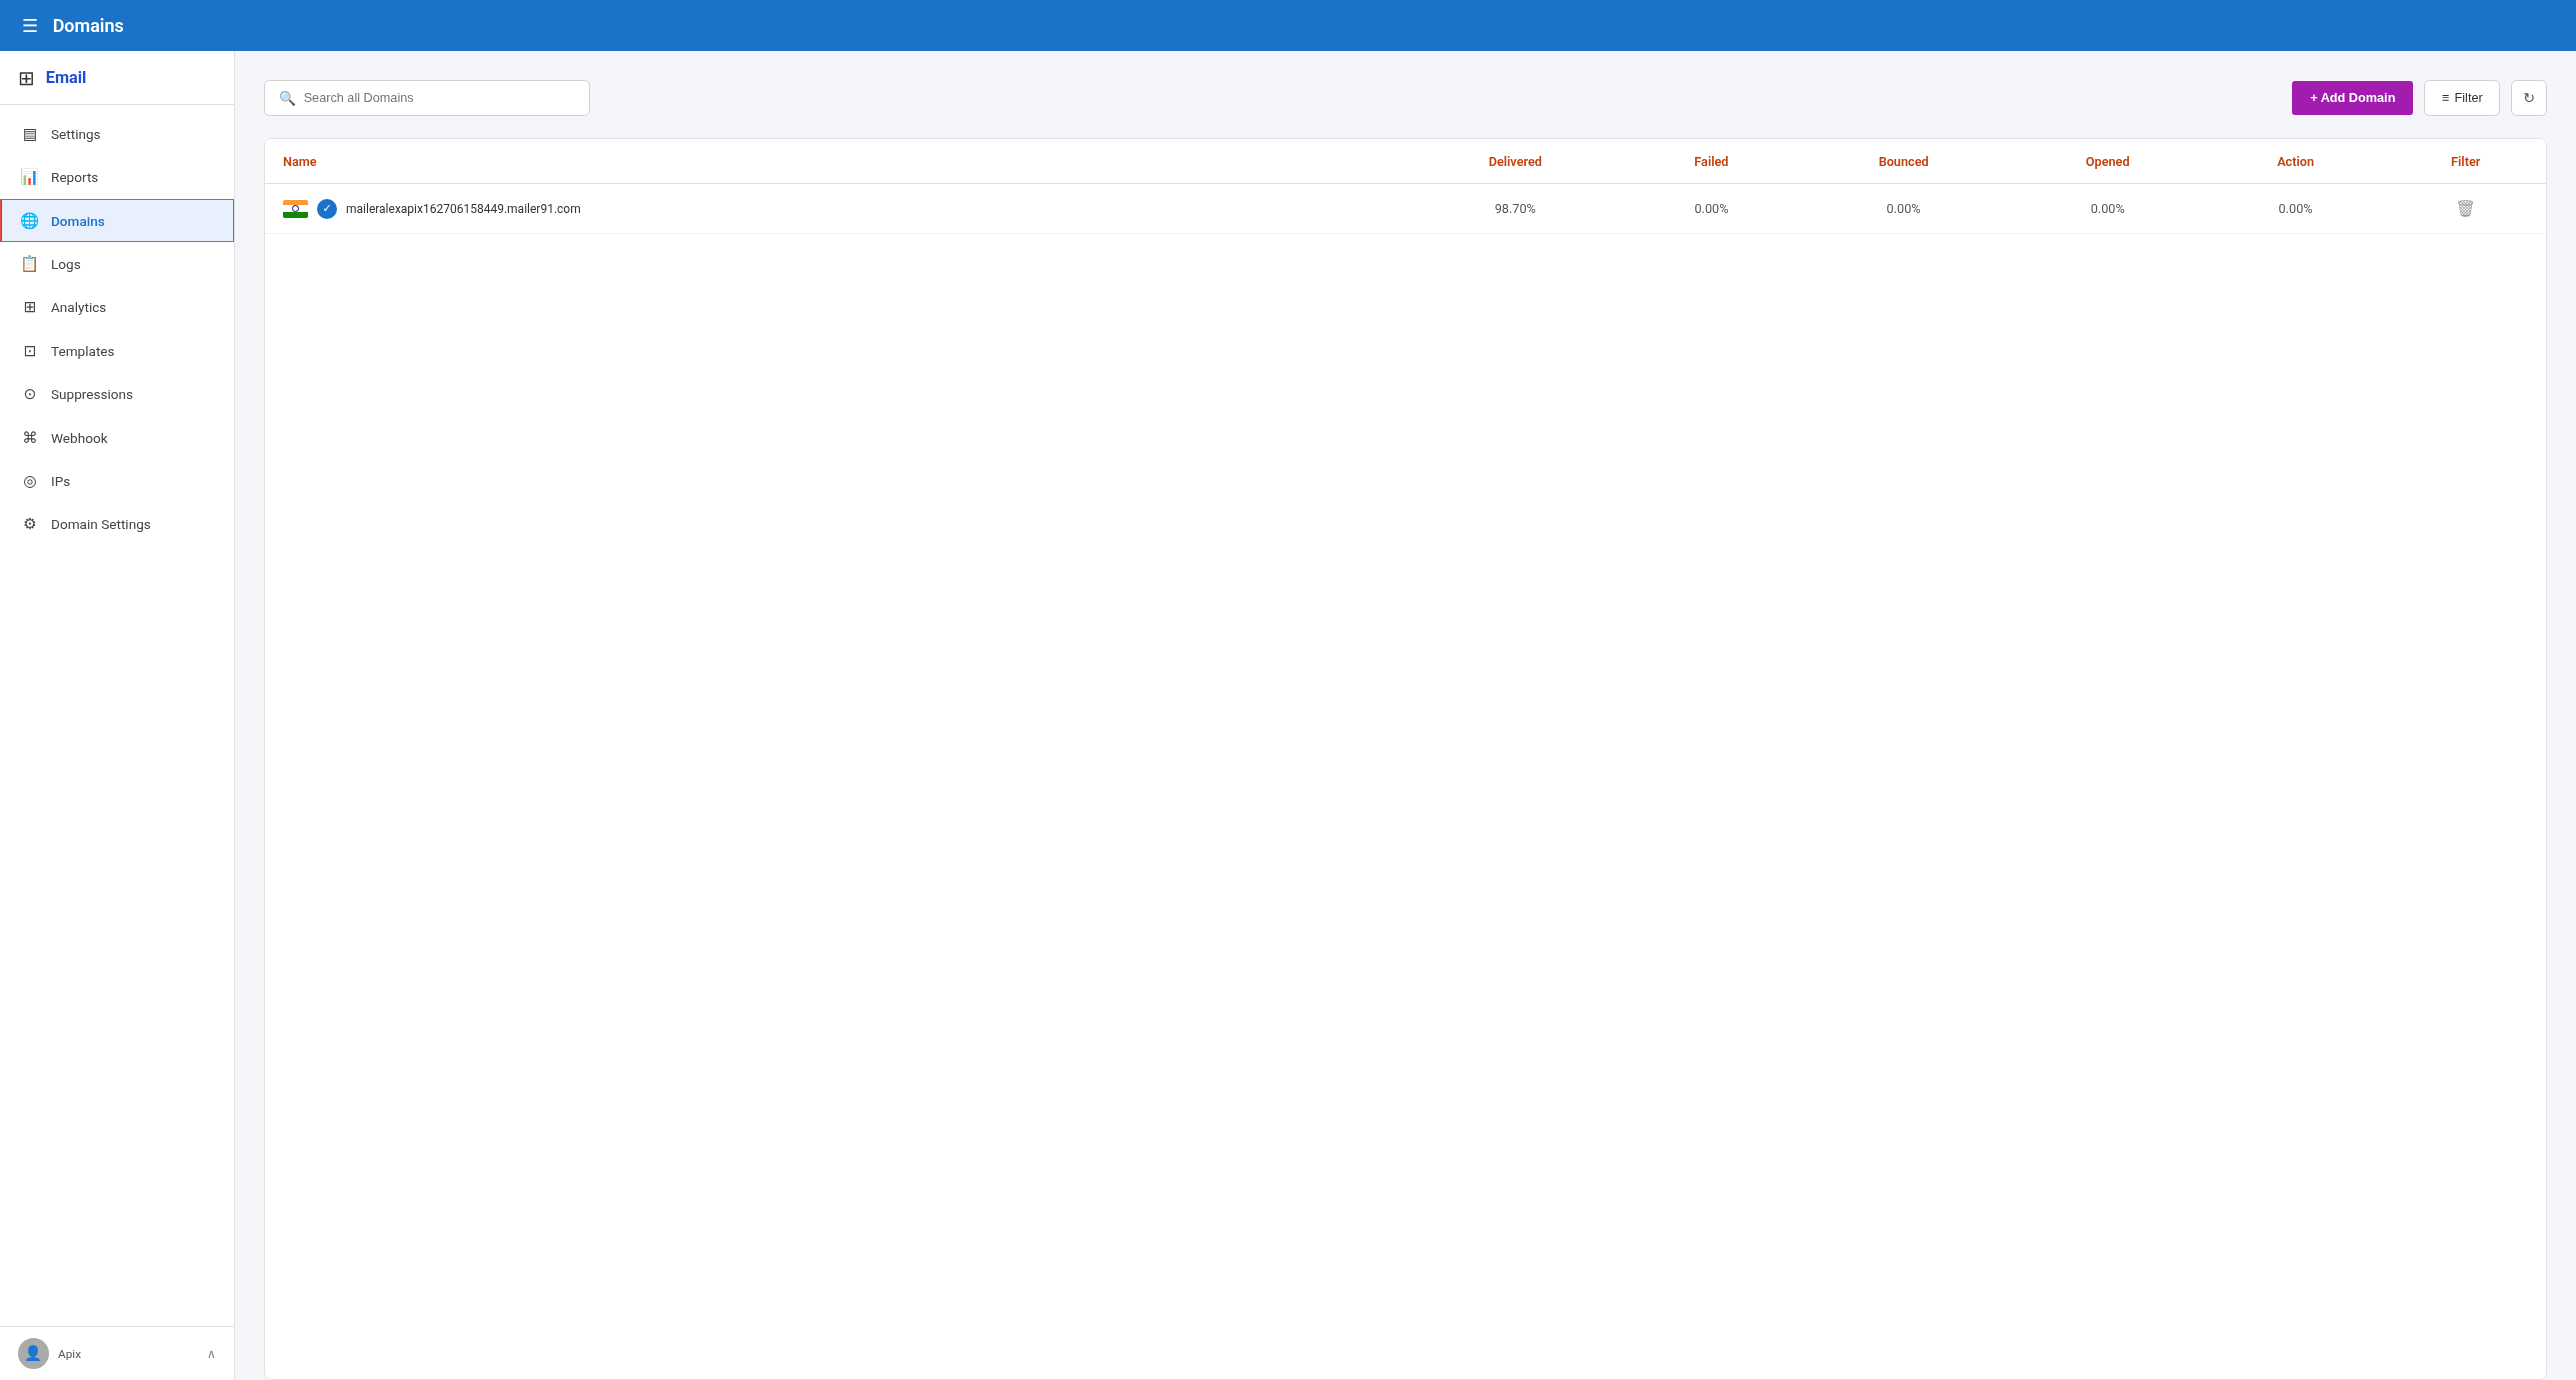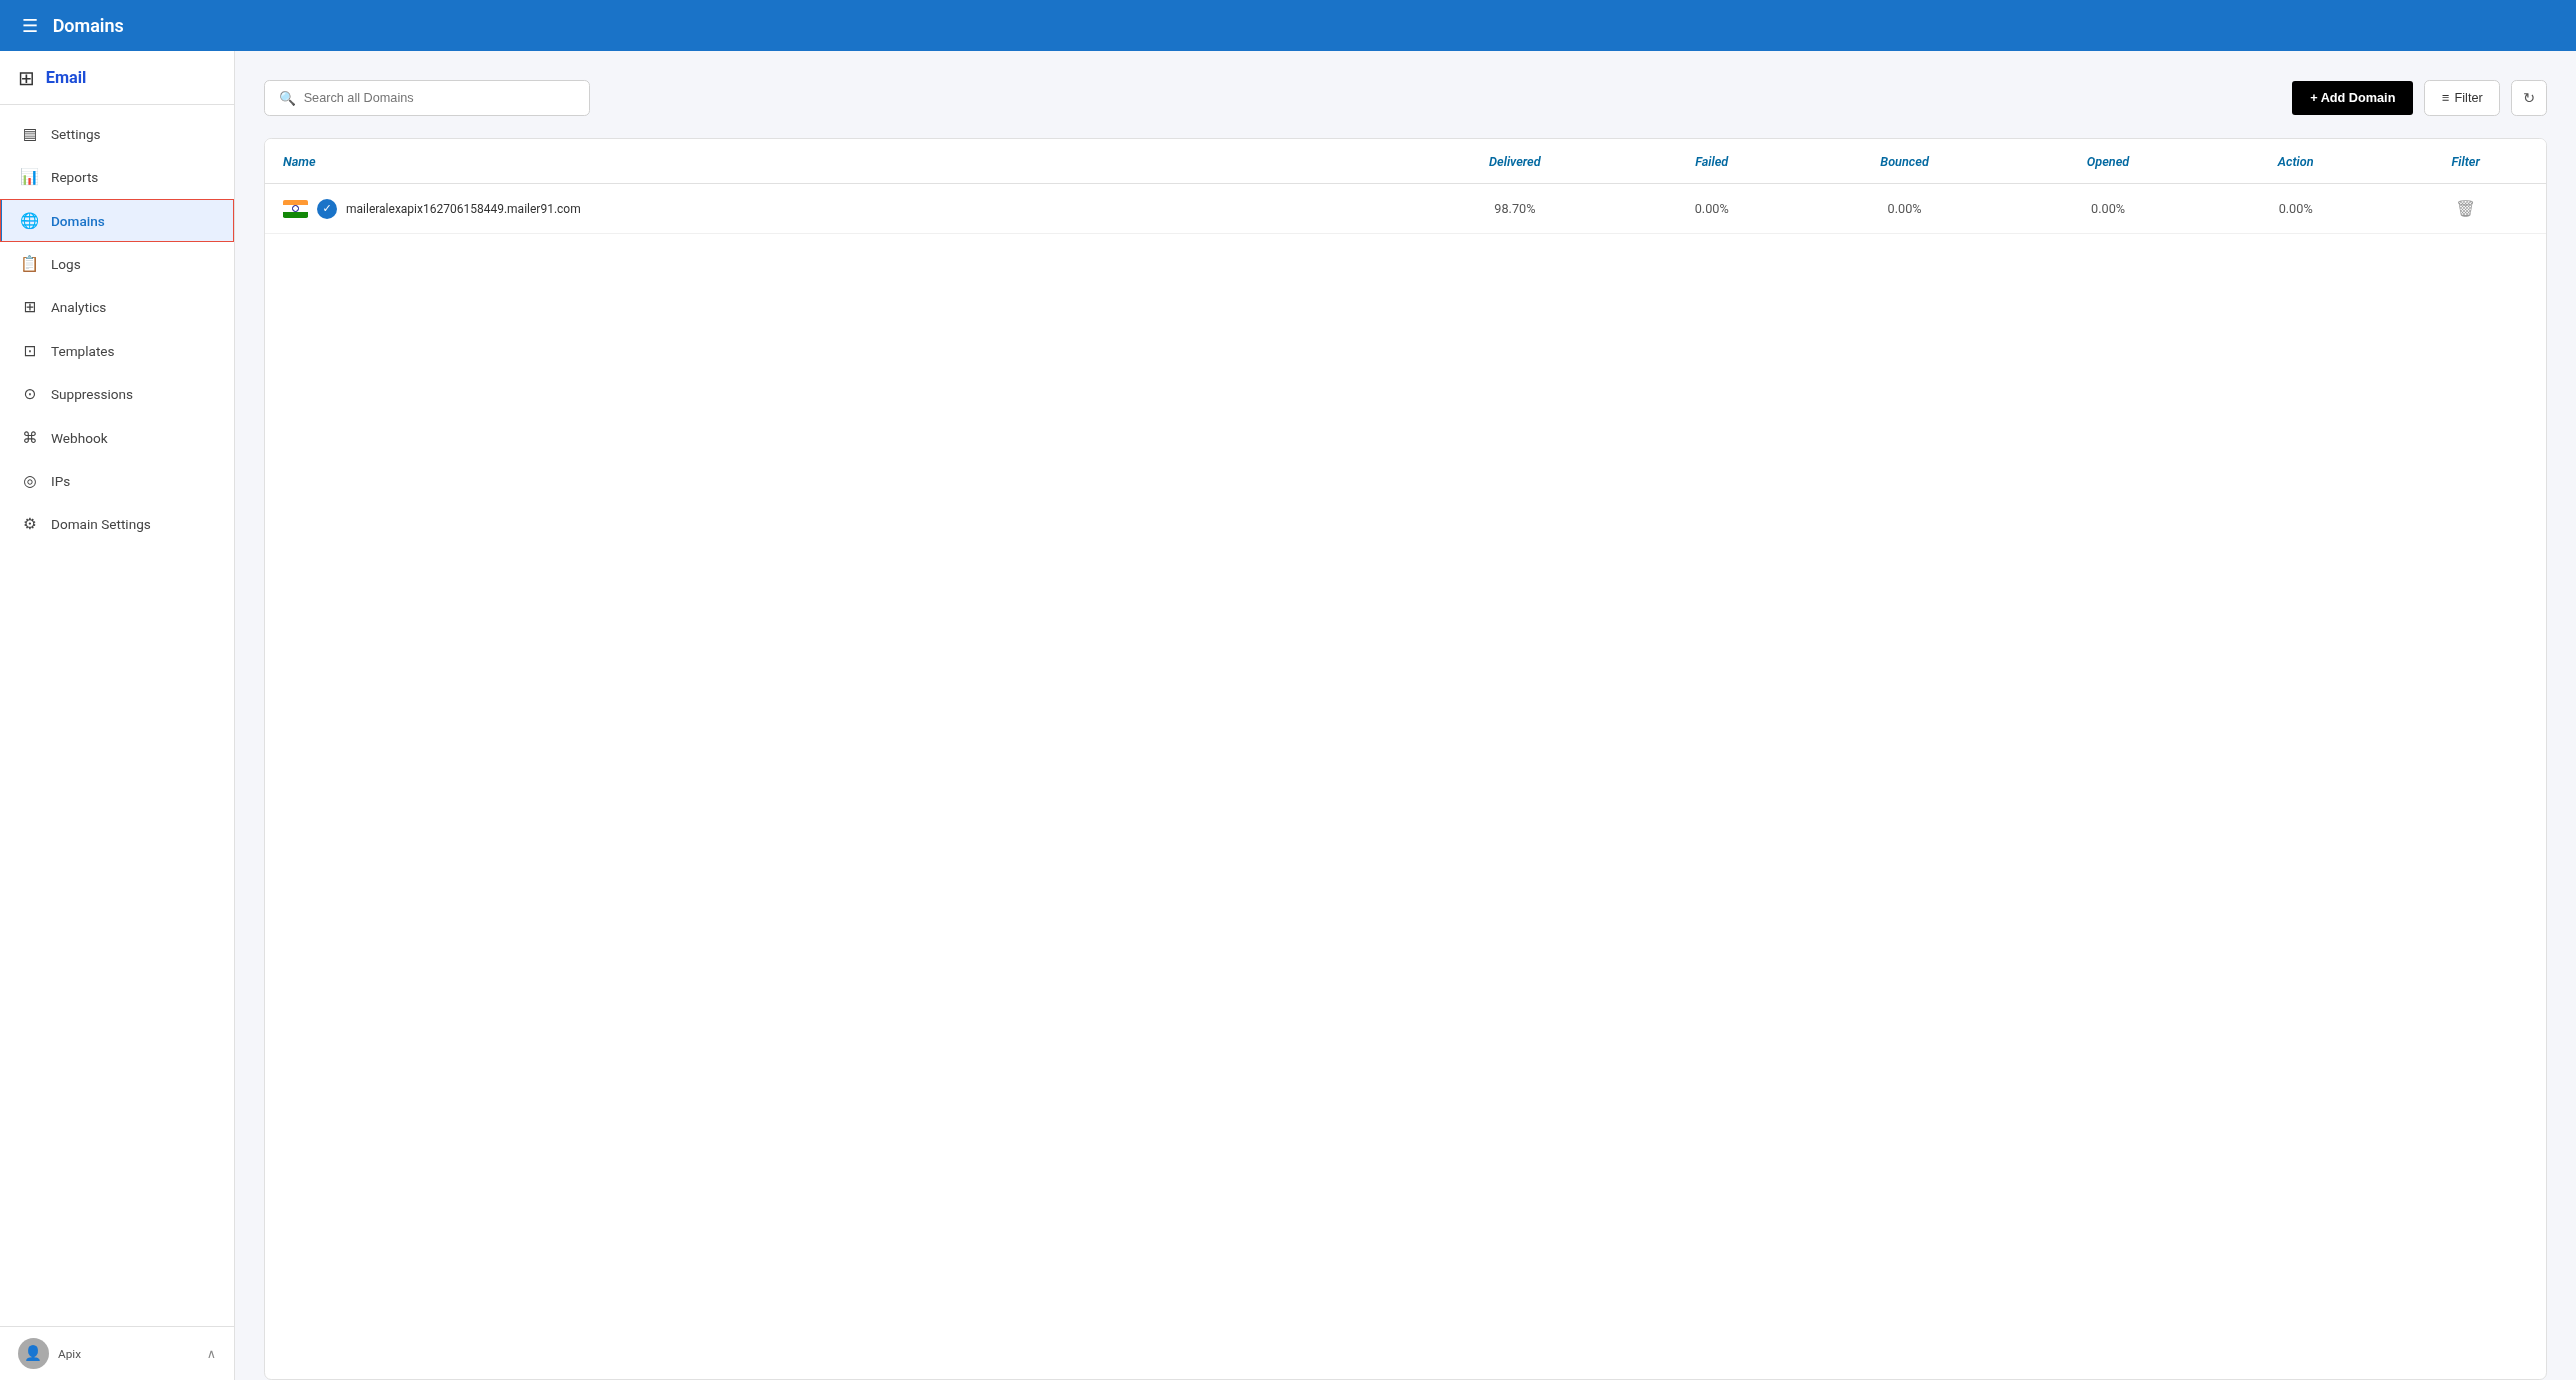--- a/index.html
+++ b/index.html
@@ -117,21 +117,21 @@
       outline: none;
       font-size: 12.7px;
       color: #333;
       width: 100%;
       background: transparent;
     }
     .search-icon { color: #999; font-size: 13.6px; }
 
     .toolbar-actions { display: flex; gap: 11px; align-items: center; }
     .btn-add-domain {
-      background: #000000;
+      background: #a21caf;
       color: #fff;
       border: none;
       border-radius: 3px;
       padding: 10px 18px;
       font-size: 12.7px;
       font-weight: 600;
       cursor: pointer;
       display: flex;
       align-items: center;
       gap: 5.4px;
@@ -174,24 +174,23 @@
       border-collapse: collapse;
       font-size: 12.7px;
     }
     thead tr {
       border-bottom: 1.8px solid #e0e0e0;
     }
     th {
       text-align: left;
       padding: 14.5px 18px;
       font-weight: 600;
-      color: #0369a1;
-      background: #fff;
-      font-size: 12.7px;
-      font-style: italic;
+      color: #c2410c;
+      background: #fff;
+      font-size: 12.7px;
     }
     td {
       padding: 14.5px 18px;
       color: #333;
       border-bottom: 0.9px solid #f0f0f0;
       vertical-align: middle;
     }
     .col-name { width: 50%; }
     .col-stats { text-align: center; }
     td.col-stats { text-align: center; color: #555; }

